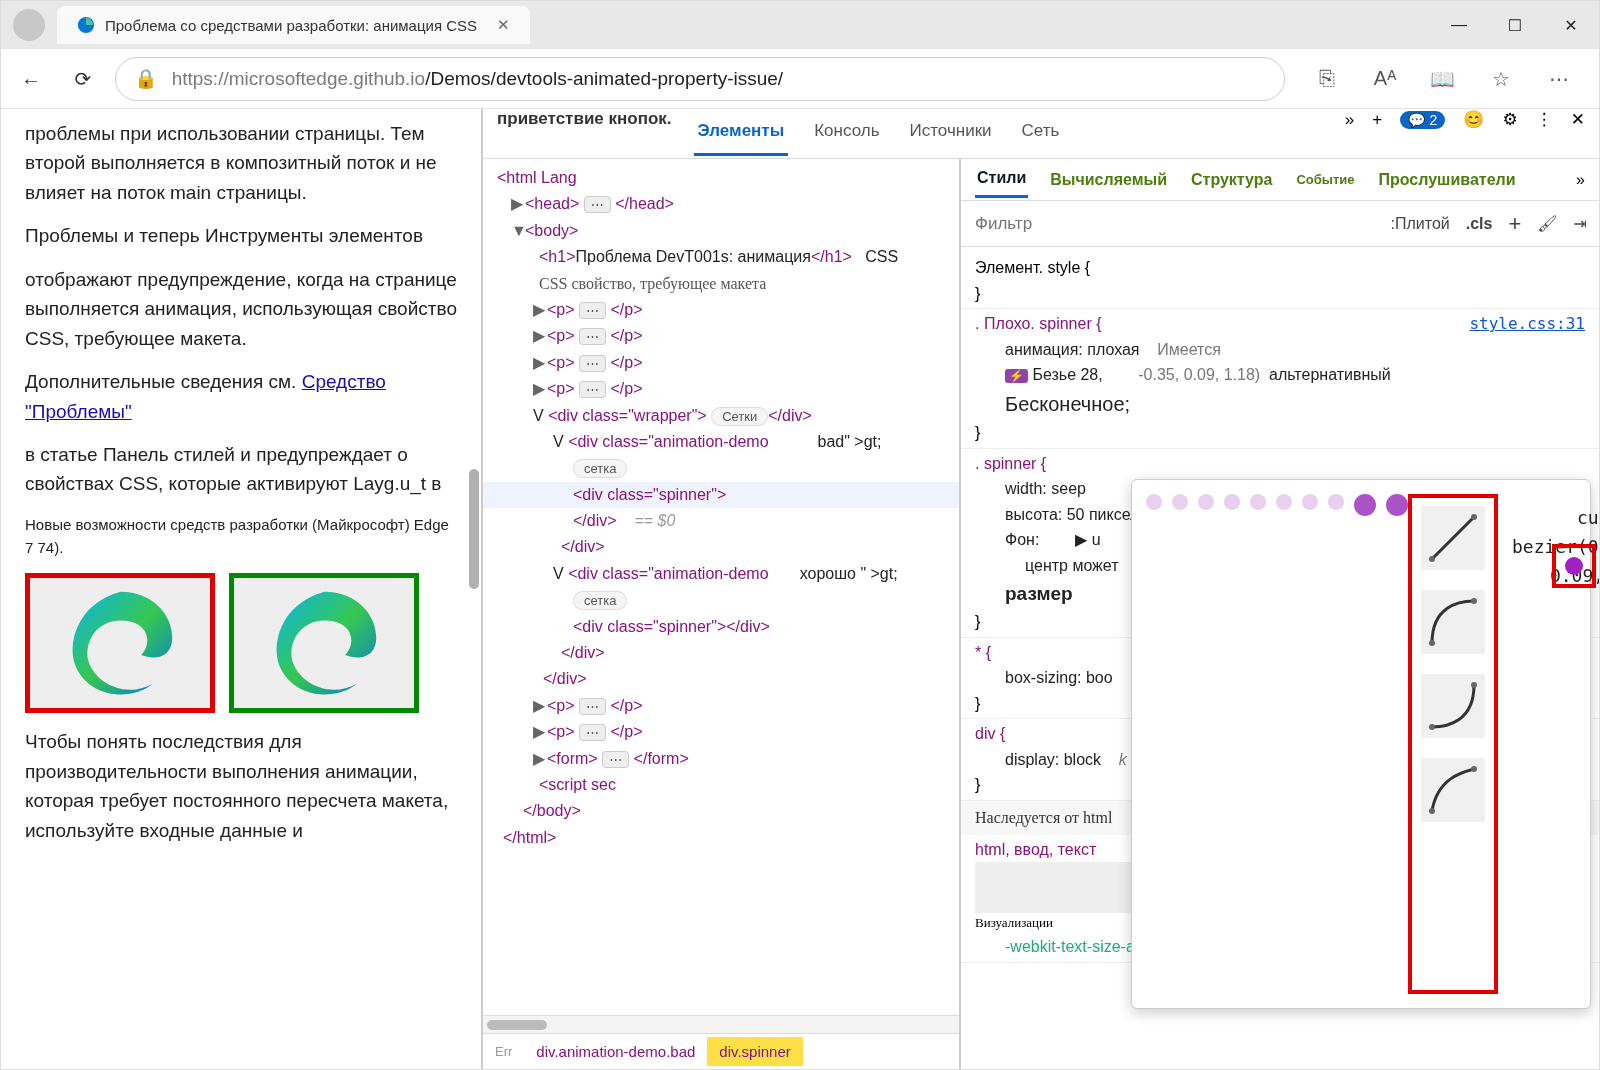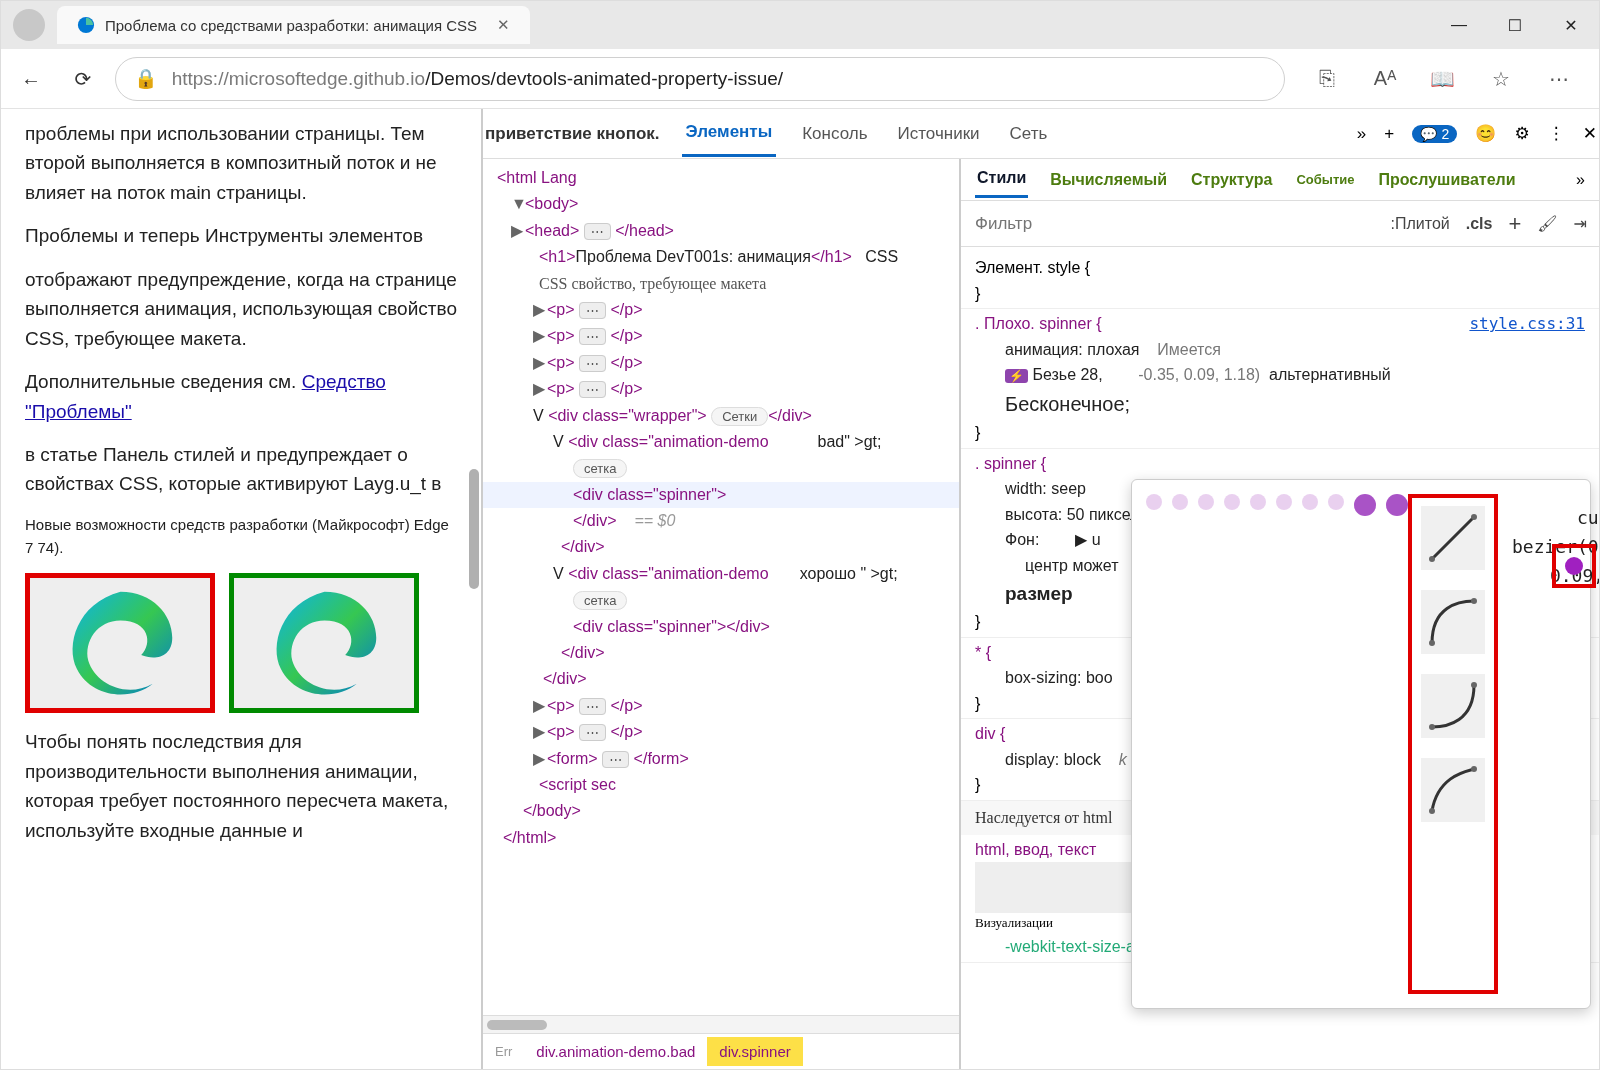--- a/index.html
+++ b/index.html
@@ -29,21 +29,21 @@
 .page-pane .link { color: #1a0dab; text-decoration: underline; }
 .page-pane .logos { display: flex; gap: 14px; margin: 14px 0; }
 .logo-box { width: 190px; height: 140px; display: flex; align-items: center; justify-content: center; background: #eee; }
 .logo-red { border: 5px solid #e00000; }
 .logo-green { border: 5px solid #008a00; }
 .edge-logo { width: 115px; height: 115px; }
 .scrollthumb { position: absolute; right: 2px; width: 10px; background: #b0b0b0; border-radius: 5px; }
 
 
 .devtools { flex: 1; display: flex; flex-direction: column; border-left: 2px solid #ccc; background: #fff; }
-.dt-tabs { height: 50px; display: flex; align-items: center; border-bottom: 1px solid #ddd; padding: 0 2px; gap: 22px; font-size: 17px; }
+.dt-tabs { height: 50px; display: flex; align-items: flex-start; border-bottom: 1px solid #ddd; padding: 0 14px; gap: 22px; font-size: 17px; }
 .dt-tabs .welcome { font-weight: 600; color: #333; }
 .dt-tabs .tab { color: #555; padding: 12px 4px; }
 .dt-tabs .tab.active { color: #0a66c2; border-bottom: 3px solid #0a66c2; font-weight: 600; }
 .dt-tabs .right { margin-left: auto; display: flex; gap: 18px; align-items: center; }
 .dt-tabs .badge { background: #0a66c2; color: #fff; border-radius: 10px; padding: 1px 8px; font-size: 14px; display: flex; align-items: center; gap: 4px; }
 
 .dt-body { flex: 1; display: flex; overflow: hidden; }
 
 
 .elements { flex: 1; display: flex; flex-direction: column; font-family: Consolas, monospace; font-size: 16px; overflow: hidden; }
@@ -183,22 +183,22 @@
           <span>⋮</span>
           <span>✕</span>
         </div>
       </div>
 
       <div class="dt-body">
 
         <div class="elements">
           <div class="elements-tree">
             <div class="line"><span class="tag">&lt;html Lang</span></div>
+            <div class="line" style="padding-left:28px"><span class="arrow">▶</span><span class="tag">&lt;head&gt;</span> <span class="pill">⋯</span> <span class="tag">&lt;/head&gt;</span></div>
             <div class="line" style="padding-left:28px"><span class="arrow">▼</span><span class="tag">&lt;body&gt;</span></div>
-            <div class="line" style="padding-left:28px"><span class="arrow">▶</span><span class="tag">&lt;head&gt;</span> <span class="pill">⋯</span> <span class="tag">&lt;/head&gt;</span></div>
             <div class="line" style="padding-left:56px"><span class="tag">&lt;h1&gt;</span><span class="txt">Проблема DevT001s: анимация</span><span class="tag">&lt;/h1&gt;</span>&nbsp;&nbsp;&nbsp;<span class="txt">CSS</span></div>
             <div class="line" style="padding-left:56px"><span class="txt" style="color:#555;font-family:Segoe UI">CSS свойство, требующее макета</span></div>
             <div class="line" style="padding-left:50px"><span class="arrow">▶</span><span class="tag">&lt;p&gt;</span> <span class="pill">⋯</span> <span class="tag">&lt;/p&gt;</span></div>
             <div class="line" style="padding-left:50px"><span class="arrow">▶</span><span class="tag">&lt;p&gt;</span> <span class="pill">⋯</span> <span class="tag">&lt;/p&gt;</span></div>
             <div class="line" style="padding-left:50px"><span class="arrow">▶</span><span class="tag">&lt;p&gt;</span> <span class="pill">⋯</span> <span class="tag">&lt;/p&gt;</span></div>
             <div class="line" style="padding-left:50px"><span class="arrow">▶</span><span class="tag">&lt;p&gt;</span> <span class="pill">⋯</span> <span class="tag">&lt;/p&gt;</span></div>
             <div class="line" style="padding-left:50px"><span class="txt">V </span><span class="tag">&lt;div class="wrapper"&gt;</span> <span class="hint-cell">Сетки</span><span class="tag">&lt;/div&gt;</span></div>
             <div class="line" style="padding-left:70px"><span class="txt">V </span><span class="tag">&lt;div class="animation-demo</span>&nbsp;&nbsp;&nbsp;&nbsp;&nbsp;&nbsp;&nbsp;&nbsp;&nbsp;&nbsp;&nbsp;<span class="txt">bad" &gt;gt;</span></div>
             <div class="line" style="padding-left:90px"><span class="hint-cell">сетка</span></div>
             <div class="line" style="padding-left:90px;background:#eef3ff"><span class="tag">&lt;div class="spinner"&gt;</span></div>

